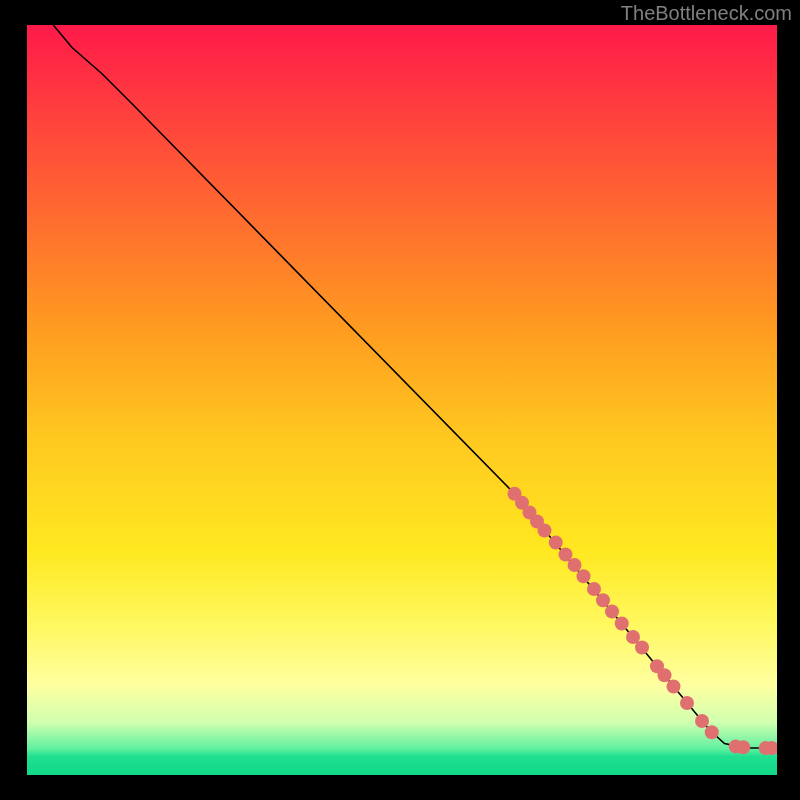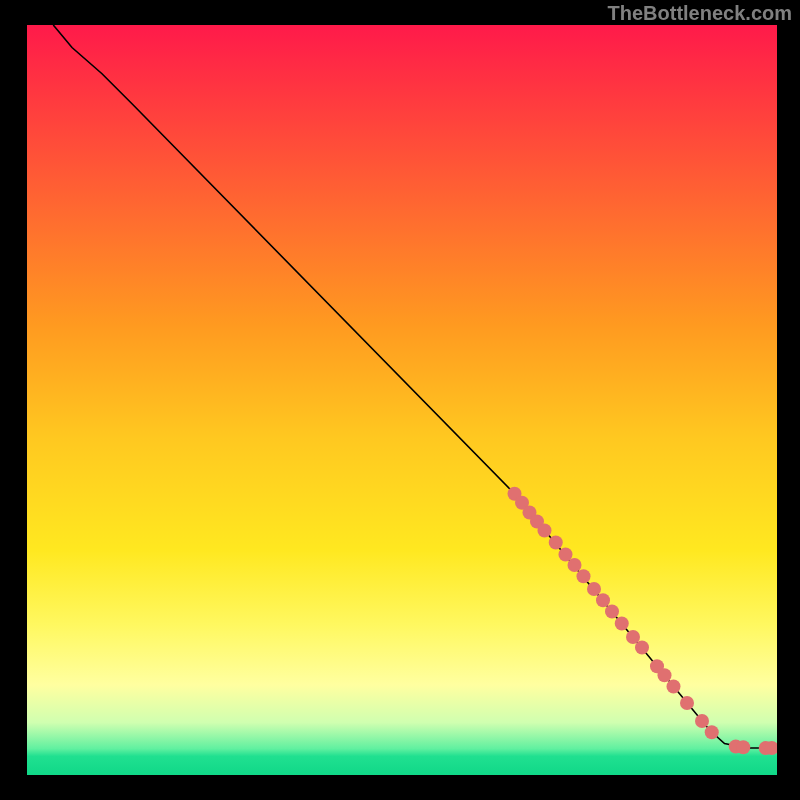--- a/index.html
+++ b/index.html
@@ -16,21 +16,21 @@
     height: 800px;
     position: relative;
     background: #000;
   }
   .watermark {
     position: absolute;
     top: 2px;
     right: 8px;
     color: #808080;
     font-size: 20px;
-    font-weight: 700;
+    font-weight: 400;
     z-index: 10;
   }
   .plot-area {
     position: absolute;
     left: 27px;
     top: 25px;
     width: 750px;
     height: 750px;
   }
   svg {

